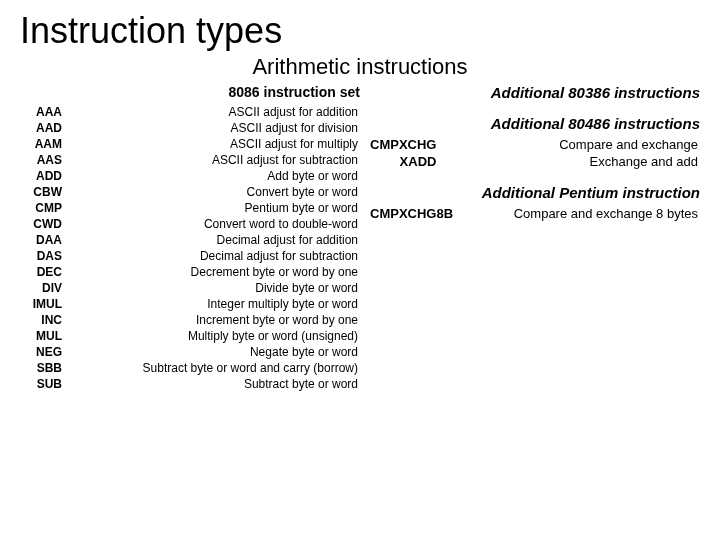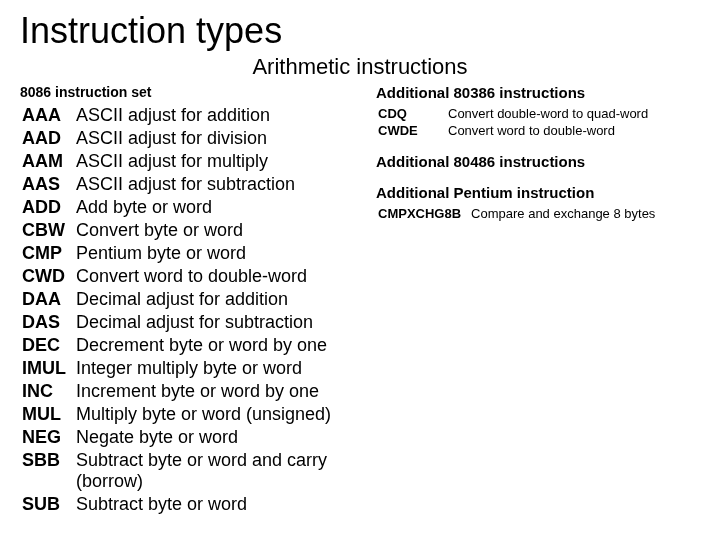--- a/index.html
+++ b/index.html
@@ -17,54 +17,56 @@
       margin-bottom: 2px;
     }
     .page-subtitle {
       text-align: center;
       font-size: 22px;
       font-weight: normal;
       margin-bottom: 4px;
     }
     .content-area {
       display: flex;
-      gap: 16px;
+      gap: 8px;
+      text-align: right;
     }
     .left-column {
       flex: 0 0 340px;
     }
     .right-column {
       flex: 1;
     }
     .section-heading {
       font-size: 14px;
       font-weight: bold;
       margin-bottom: 4px;
     }
     .instruction-table {
       width: 100%;
       border-collapse: collapse;
     }
     .instruction-table td {
-      font-size: 18px;
+      font-size: 12px;
       padding: 1px 2px;
       vertical-align: top;
     }
     .instruction-table td:first-child {
       font-weight: bold;
       white-space: nowrap;
       padding-right: 8px;
       width: 50px;
     }
     .right-section {
       margin-bottom: 14px;
     }
     .right-section .section-heading {
       font-size: 15px;
       margin-bottom: 4px;
+      font-style: italic;
     }
     .right-inst-table {
       width: 100%;
       border-collapse: collapse;
     }
     .right-inst-table td {
       font-size: 13px;
       padding: 1px 2px;
       vertical-align: top;
     }
@@ -124,20 +126,24 @@
           </tr>
           <tr>
             <td>DAS</td>
             <td>Decimal adjust for subtraction</td>
           </tr>
           <tr>
             <td>DEC</td>
             <td>Decrement byte or word by one</td>
           </tr>
           <tr>
+            <td>DIV</td>
+            <td>Divide byte or word</td>
+          </tr>
+          <tr>
             <td>IMUL</td>
             <td>Integer multiply byte or word</td>
           </tr>
           <tr>
             <td>INC</td>
             <td>Increment byte or word by one</td>
           </tr>
           <tr>
             <td>MUL</td>
             <td>Multiply byte or word (unsigned)</td>
@@ -153,35 +159,35 @@
           <tr>
             <td>SUB</td>
             <td>Subtract byte or word</td>
           </tr>
         </tbody>
     </table>
   </div>
   <div class="right-column">
     <div class="right-section">
       <div class="section-heading">Additional 80386 instructions</div>
+    </div>
+    <div class="right-section">
+      <div class="section-heading">Additional 80486 instructions</div>
       <table class="right-inst-table">
-        <tbody id="right-tbody-80386">
+        <tbody id="right-tbody-80486">
             <tr>
-              <td>CDQ</td>
-              <td>Convert double-word to quad-word</td>
+              <td>CMPXCHG</td>
+              <td>Compare and exchange</td>
             </tr>
             <tr>
-              <td>CWDE</td>
-              <td>Convert word to double-word</td>
+              <td>XADD</td>
+              <td>Exchange and add</td>
             </tr>
           </tbody>
       </table>
-    </div>
-    <div class="right-section">
-      <div class="section-heading">Additional 80486 instructions</div>
     </div>
     <div class="right-section">
       <div class="section-heading">Additional Pentium instruction</div>
       <table class="right-inst-table">
         <tbody id="right-tbody-pentium">
             <tr>
               <td>CMPXCHG8B</td>
               <td>Compare and exchange 8 bytes</td>
             </tr>
           </tbody>

